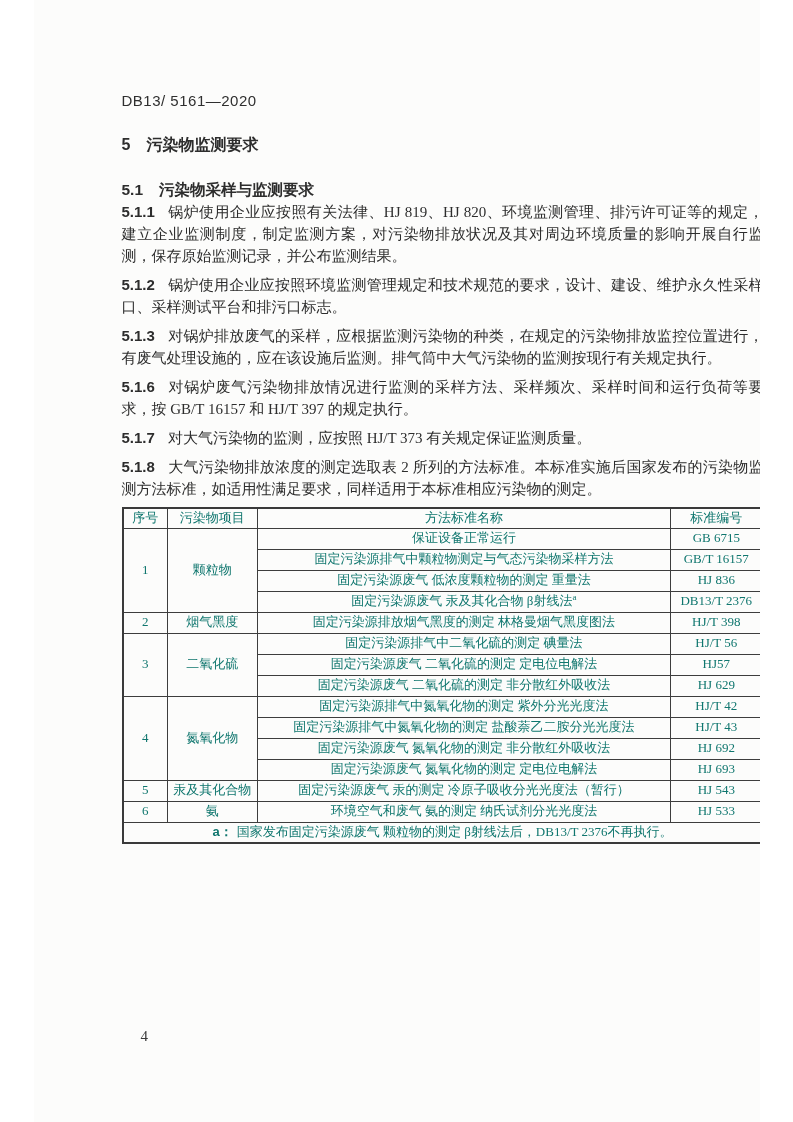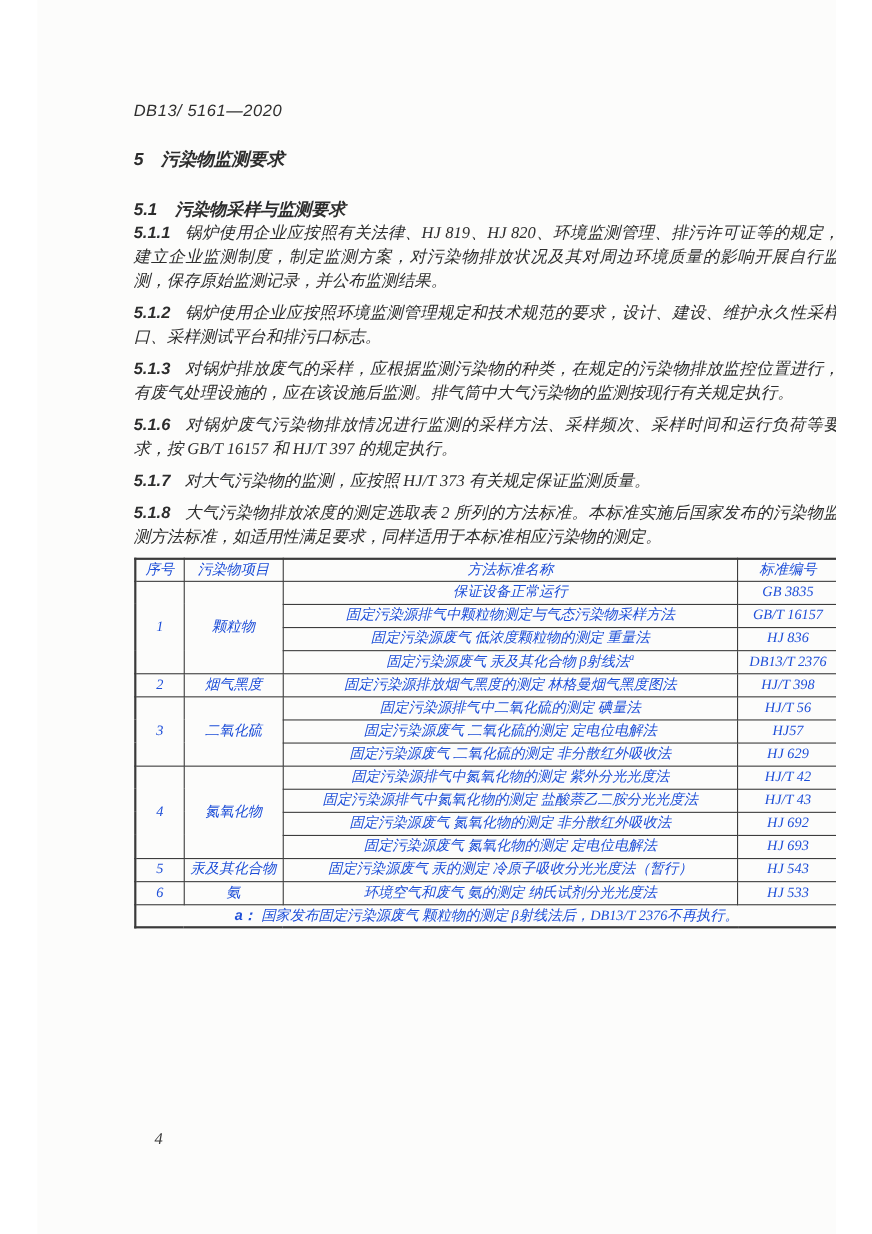--- a/index.html
+++ b/index.html
@@ -6,21 +6,20 @@
   html, body { background: #ffffff; }
   .page {
     position: relative;
     width: 726px;
     height: 1122px;
     background: #fcfcfb;
     color: #2d2d2d;
     font-family: "Liberation Serif", "DejaVu Serif", serif;
     overflow: hidden;
     margin: 0 auto;
-    font-style: italic;
   }
   .content {
     position: absolute;
     left: 88px;
     top: 92px;
     width: 642px;
   }
   .doc-header {
     font-family: "Liberation Sans", "DejaVu Sans", sans-serif;
     font-size: 15px;
@@ -58,21 +57,21 @@
     font-size: 15px;
     text-align: center;
     margin-top: 8px;
     margin-bottom: 6px;
   }
   .table-title .t-label { margin-right: 14px; }
   table.std {
     width: 642px;
     border-collapse: collapse;
     font-size: 13px;
-    color: #1d4ed8;
+    color: #0f766e;
     border: 2px solid #3a3a3a;
   }
   table.std th, table.std td {
     border: 1px solid #3d3d3d;
     text-align: center;
     vertical-align: middle;
     padding: 1px 4px;
     height: 21px;
     font-weight: normal;
     line-height: 1.25;
@@ -133,21 +132,21 @@
           <th>序号</th>
           <th>污染物项目</th>
           <th>方法标准名称</th>
           <th>标准编号</th>
         </tr>
 
         <tr>
           <td rowspan="4">1</td>
           <td rowspan="4">颗粒物</td>
           <td>保证设备正常运行</td>
-          <td>GB 3835</td>
+          <td>GB 6715</td>
         </tr>
         <tr>
           <td>固定污染源排气中颗粒物测定与气态污染物采样方法</td>
           <td>GB/T 16157</td>
         </tr>
         <tr>
           <td>固定污染源废气 低浓度颗粒物的测定 重量法</td>
           <td>HJ 836</td>
         </tr>
         <tr>

